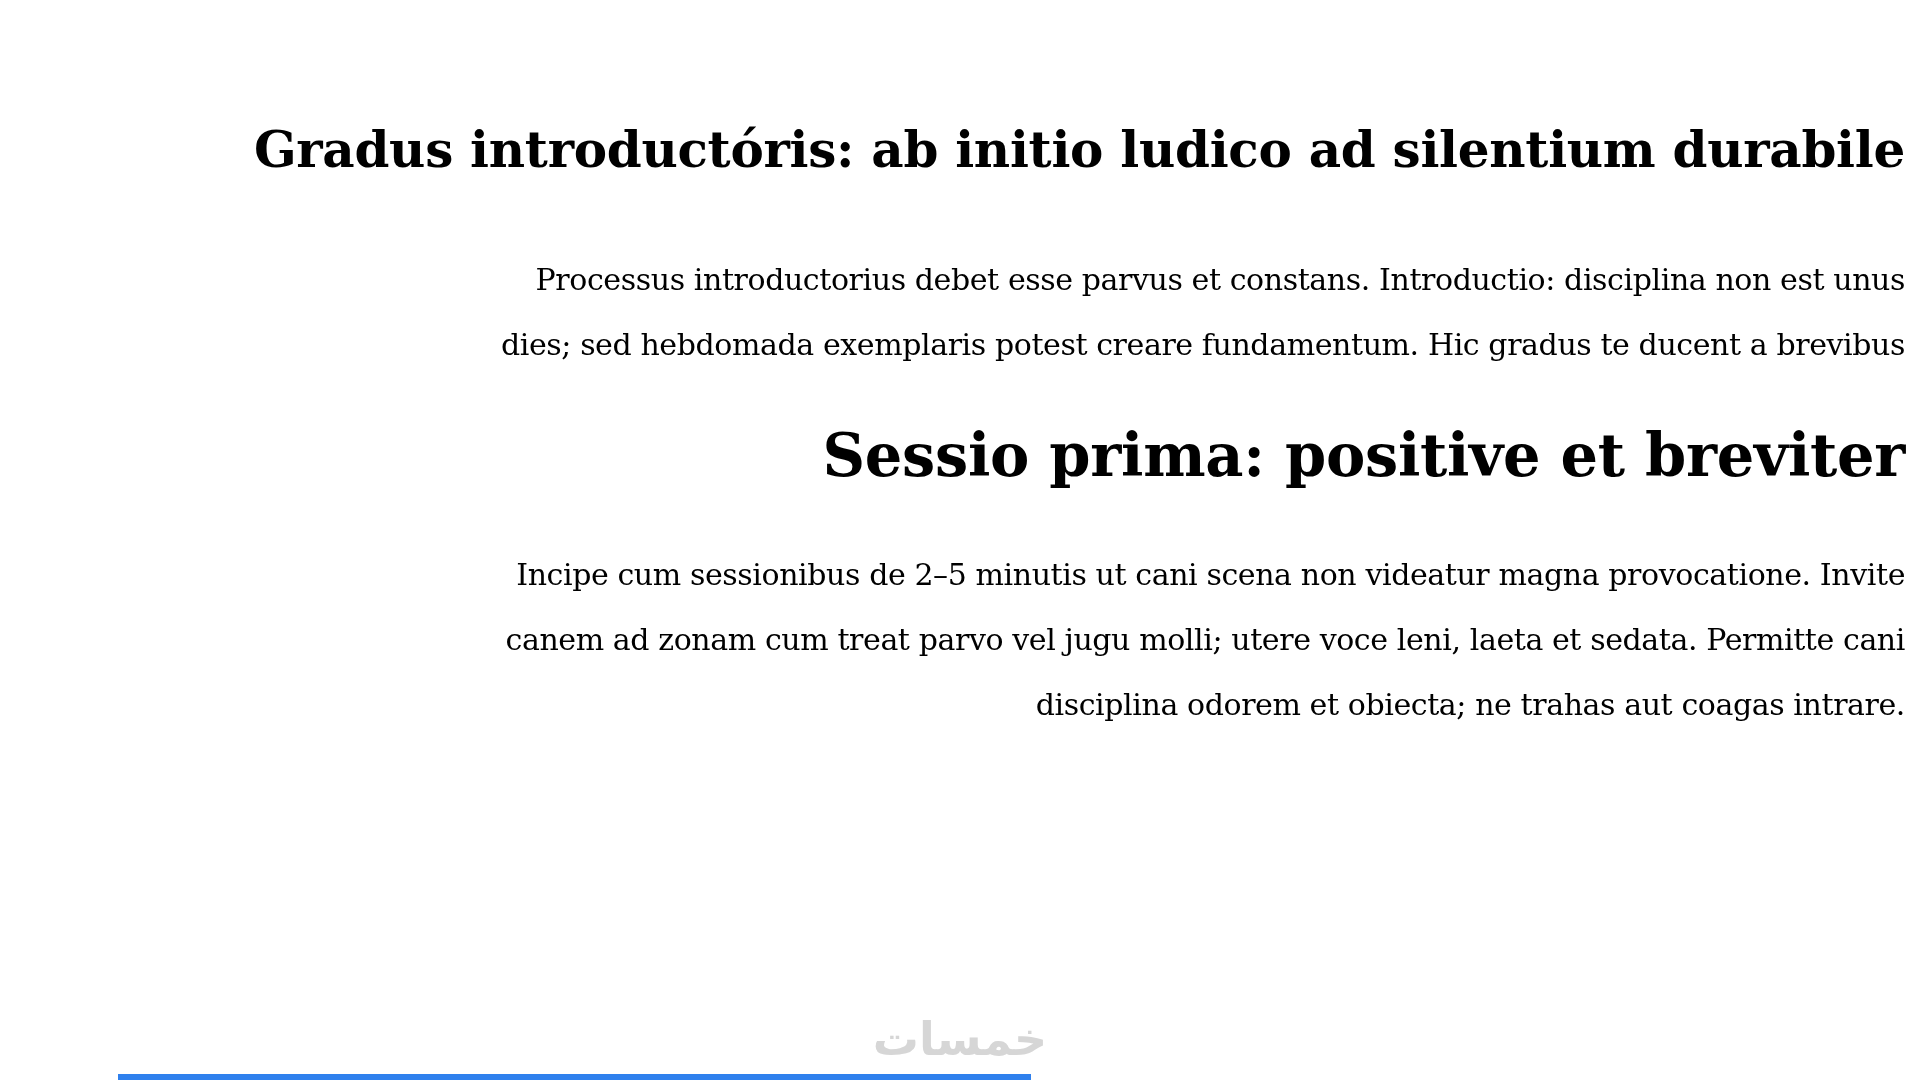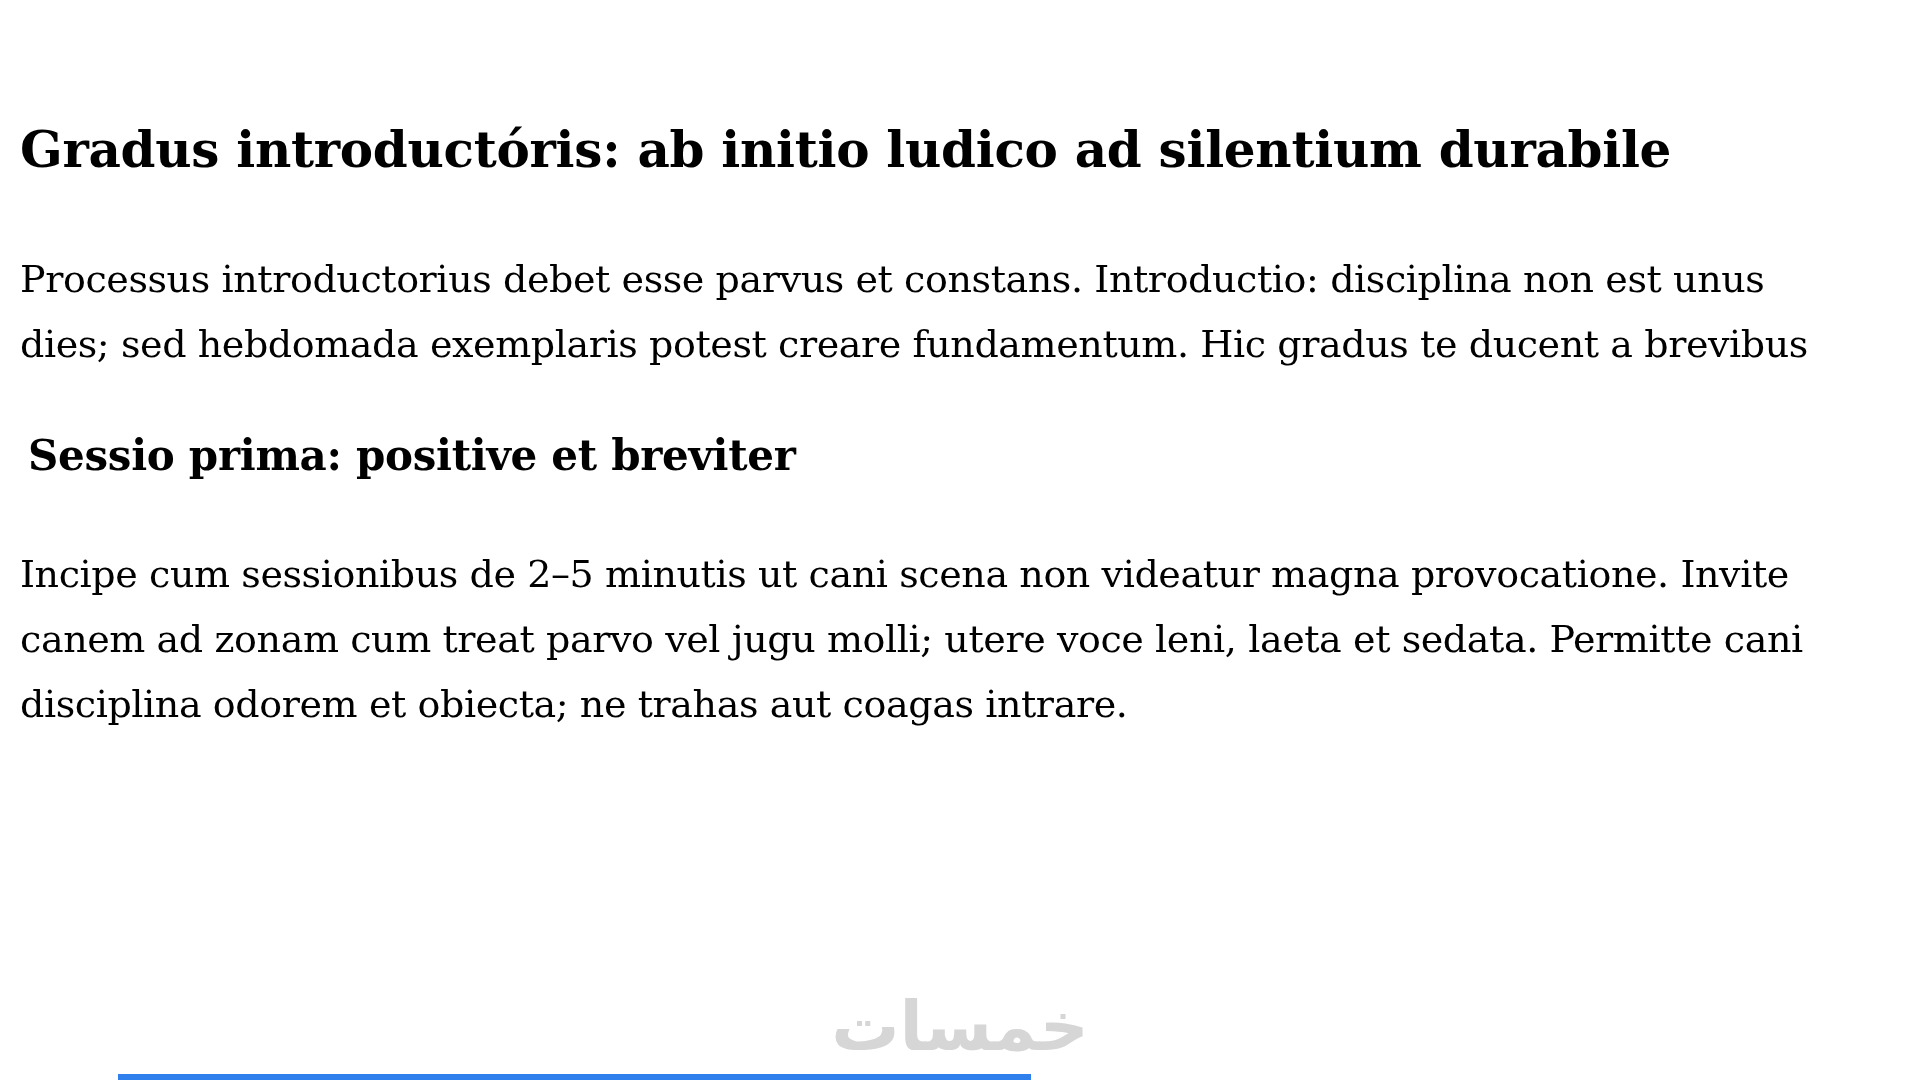--- a/index.html
+++ b/index.html
@@ -11,56 +11,57 @@
     overflow: hidden;
     position: relative;
   }
   .doc {
     position: absolute;
     top: 0;
     left: 20px;
     width: 1885px;
     color: #000000;
     font-family: "DejaVu Serif", "Liberation Serif", serif;
+    text-align: right;
   }
   .doc-title {
     margin: 120px 0 0 0;
     font-size: 50px;
     line-height: 60px;
     font-weight: bold;
     letter-spacing: -0.3px;
     white-space: nowrap;
   }
   .para {
     margin: 0;
-    font-size: 38px;
+    font-size: 30px;
     line-height: 65px;
     letter-spacing: -0.4px;
   }
   .para .line {
     white-space: nowrap;
   }
   .p1 { margin-top: 67px; }
   .section-heading {
     margin: 50px 0 0 8px;
-    font-size: 42px;
+    font-size: 59px;
     line-height: 58px;
     font-weight: bold;
     letter-spacing: -0.3px;
     white-space: nowrap;
   }
   .p2 { margin-top: 57px; }
   .p3 { margin-top: 45px; }
   .watermark {
     position: absolute;
     bottom: 14px;
     left: 50%;
     transform: translateX(-50%);
     font-family: "DejaVu Sans", sans-serif;
-    font-size: 68px;
+    font-size: 46px;
     font-weight: bold;
     direction: rtl;
     user-select: none;
   }
   .bottom-bar {
     position: absolute;
     bottom: 0;
     left: 118px;
     width: 913px;
     height: 6px;

